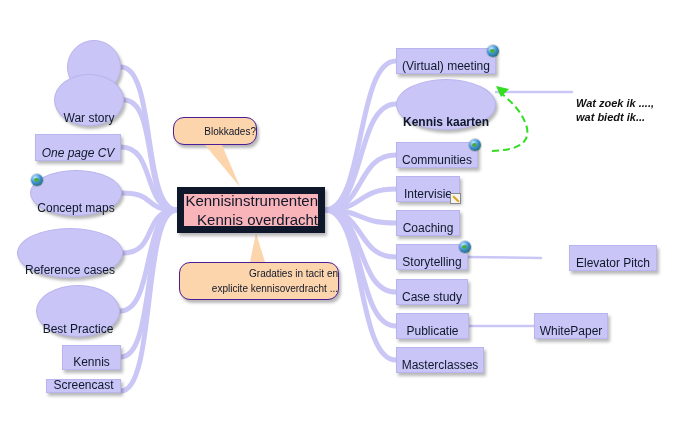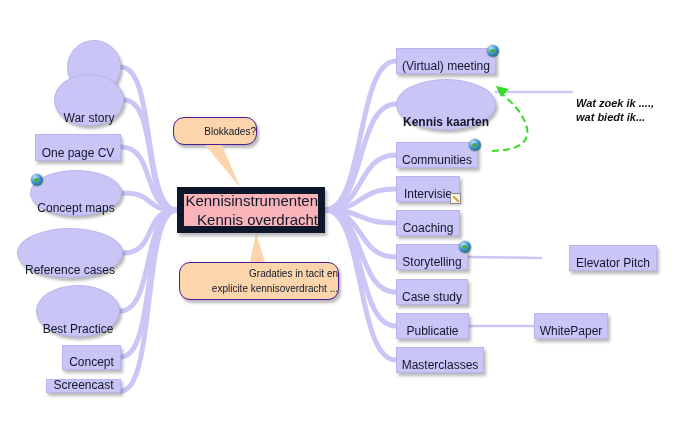--- a/index.html
+++ b/index.html
@@ -75,35 +75,35 @@
   <span>Kennisinstrumenten</span>
   <span>Kennis overdracht</span>
 </div>
 
 <div class="node oval" style="left:67px;top:40px;width:54px;height:54px;">
   <span>K-maps</span>
 </div>
 <div class="node oval" style="left:54px;top:75px;width:70px;height:52px;top:74px;">
   <span>War story</span>
 </div>
-<div class="node rect" style="left:35px;top:134px;width:86px;height:27px;">
+<div class="node rect" style="left:35px;top:134px;width:86px;height:27px;font-style:italic;">
   <span>One page CV</span>
 </div>
 <div class="node oval" style="left:30px;top:170px;width:92px;height:46px;">
   <span>Concept maps</span>
 </div>
 <span class="globe" style="left:31px;top:174px;"></span>
 <div class="node oval" style="left:17px;top:228px;width:106px;height:50px;">
   <span>Reference cases</span>
 </div>
 <div class="node oval" style="left:36px;top:285px;width:84px;height:52px;">
   <span>Best Practice</span>
 </div>
 <div class="node rect" style="left:62px;top:345px;width:59px;height:25px;">
-  <span>Concept</span>
+  <span>Kennis</span>
 </div>
 <div class="node rect" style="left:46px;top:379px;width:75px;height:14px;">
   <span>Screencast</span>
 </div>
 
 <div class="node rect" style="left:396px;top:48px;width:100px;height:26px;">
   <span>(Virtual) meeting</span>
 </div>
 <span class="globe" style="left:487px;top:45px;"></span>
 <div class="node oval bold" style="left:396px;top:79px;width:100px;height:51px;">

